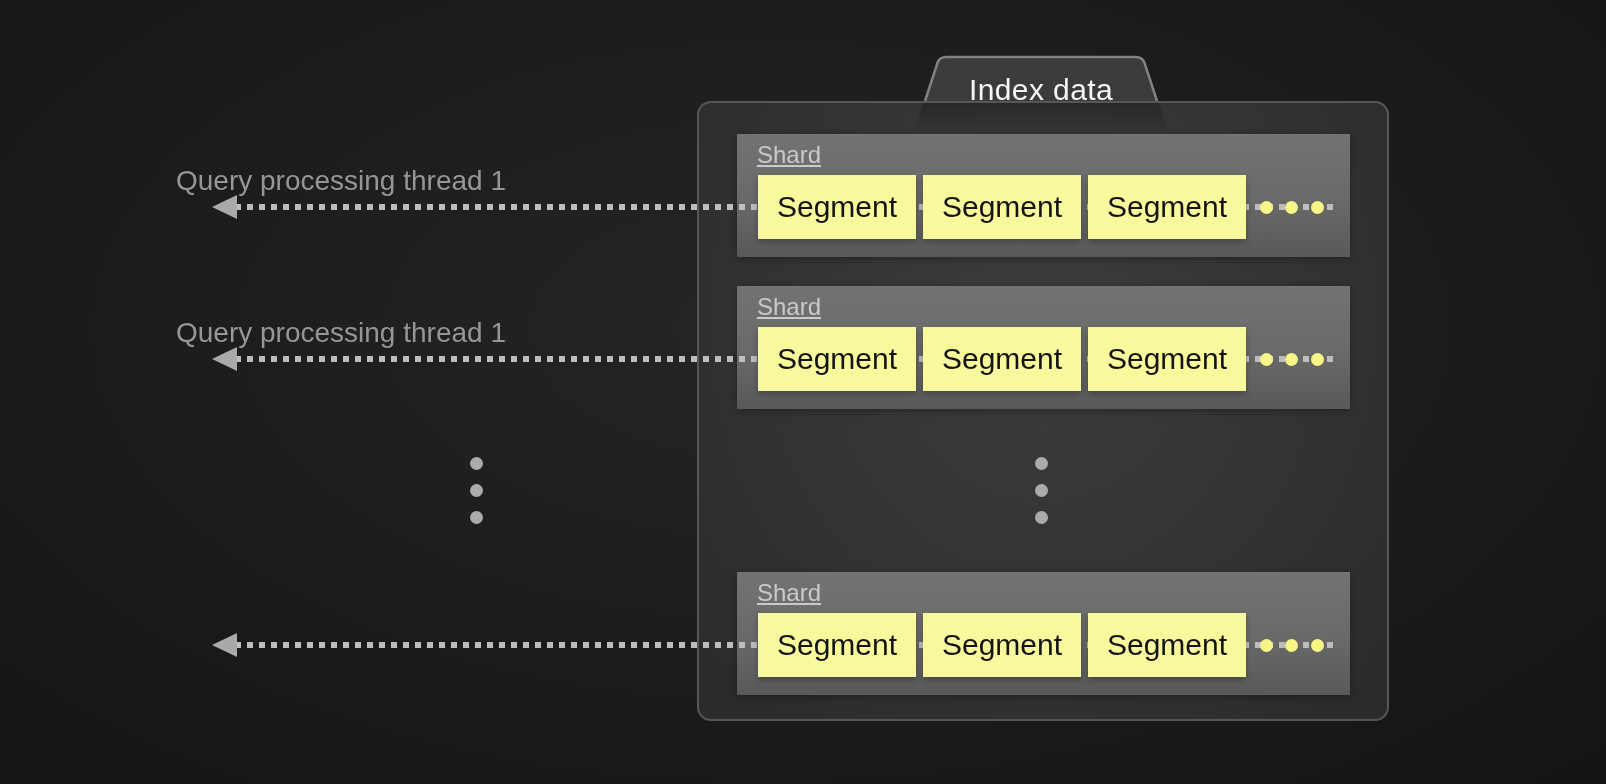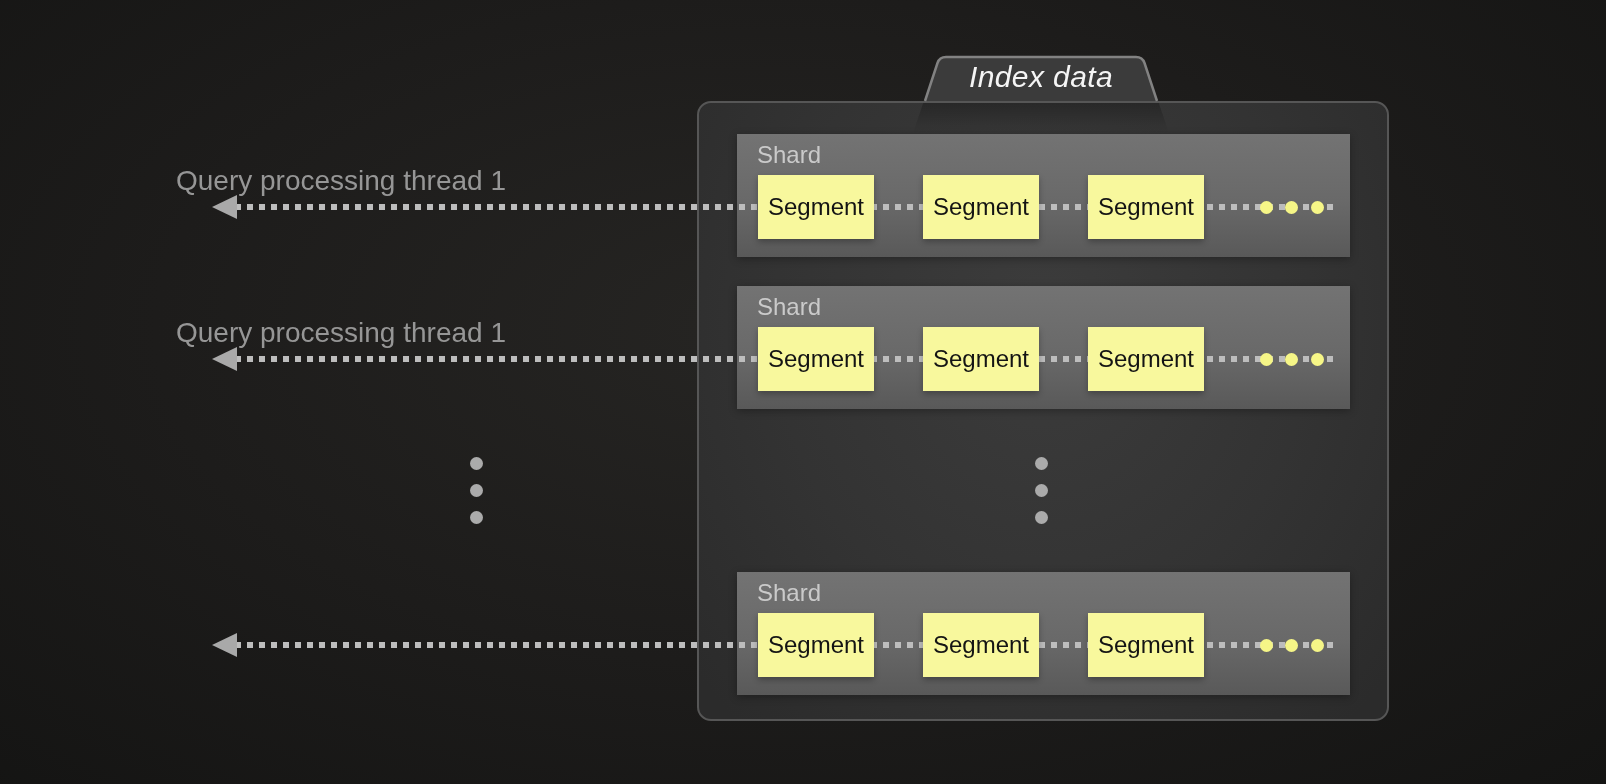--- a/index.html
+++ b/index.html
@@ -14,33 +14,33 @@
     box-sizing:border-box;border:2px solid #565656;border-radius:14px;
     background:radial-gradient(ellipse at 50% 35%, #3c3c3c 0%, #333333 55%, #2b2b2b 95%);
   }
   .tab-shadow{
     position:absolute;left:913px;top:103px;width:256px;height:30px;
     clip-path:polygon(4% 0,96% 0,100% 100%,0 100%);
     background:linear-gradient(rgba(0,0,0,0.25), rgba(0,0,0,0));
   }
   .tab-svg{position:absolute;left:921px;top:54px;}
   .tab-label{
-    position:absolute;left:921px;top:57px;width:240px;height:40px;line-height:40px;
-    text-align:center;font-size:30px;font-weight:500;color:#f5f5f5;letter-spacing:.4px;font-style:italic;
+    position:absolute;left:921px;top:70px;width:240px;height:40px;line-height:40px;
+    text-align:center;font-size:30px;font-weight:500;color:#f5f5f5;letter-spacing:.4px;
   }
   
   .shard{
     position:absolute;left:737px;width:613px;height:123px;
     background:linear-gradient(180deg,#737373 0%,#696969 55%,#595959 100%);
     box-shadow:0 2px 8px rgba(0,0,0,0.30);
   }
-  .shard-label{position:absolute;left:20px;top:7px;font-size:24px;color:#cacaca;}
+  .shard-label{position:absolute;left:20px;top:7px;font-size:24px;color:#cacaca;text-decoration:underline;}
   .segment{
-    position:absolute;top:41px;width:116px;height:64px;z-index:2;
-    background:#f8f89d;color:#141414;font-size:24px;line-height:64px;text-align:center;
+    position:absolute;top:41px;width:158px;height:64px;z-index:2;
+    background:#f8f89d;color:#141414;font-size:30px;line-height:64px;text-align:center;
     box-shadow:0 3px 6px rgba(0,0,0,0.28);
   }
   .seg1{left:21px}.seg2{left:186px}.seg3{left:351px}
   .ydot{
     position:absolute;top:67px;width:13px;height:13px;border-radius:50%;
     background:#f6f687;z-index:2;
   }
   .yd1{left:523px}.yd2{left:548px}.yd3{left:574px}
   
   .arrow-line{

